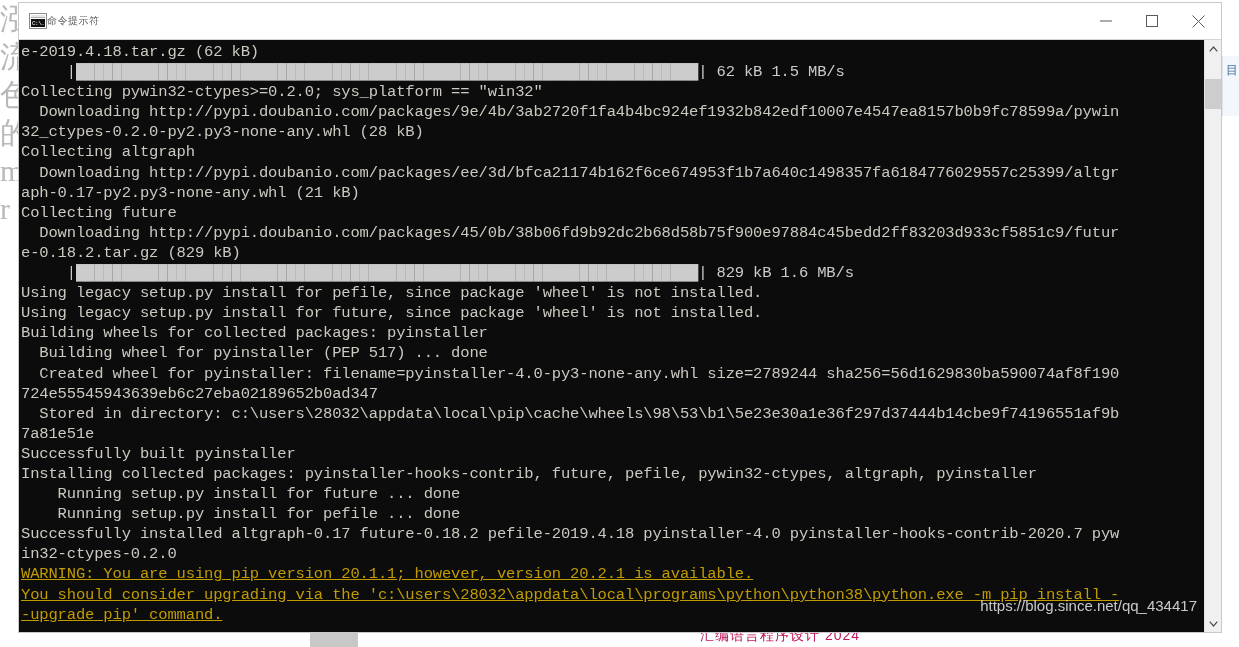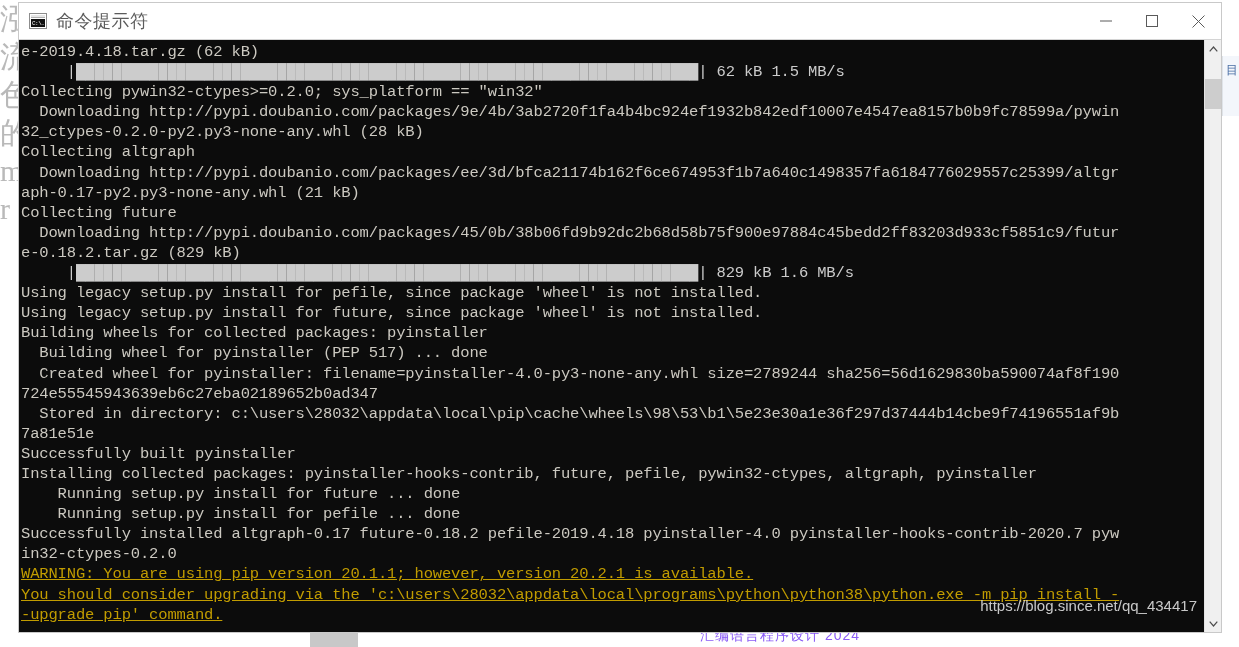--- a/index.html
+++ b/index.html
@@ -26,21 +26,21 @@
     line-height: 38px;
     overflow: hidden;
     white-space: nowrap;
     user-select: none;
   }
   .bg-ghost span { display: block; }
 
   .bg-bottom-text {
     position: absolute;
     left: 700px; top: 627px;
-    color: #8b5cf6;
+    color: #be185d;
     font-size: 14px;
     letter-spacing: 1px;
     white-space: nowrap;
     text-align: right;
   }
   .taskbar-chip {
     position: absolute;
     left: 310px; top: 632px;
     width: 48px; height: 15px;
     background: #c8c8c8;
@@ -98,22 +98,21 @@
     position: absolute; left: 1px; right: 1px; top: 5px; bottom: 1px;
     background: #111111;
     color: #ffffff;
     font-family: "Liberation Mono", monospace;
     font-size: 6px;
     line-height: 9px;
     padding-left: 1px;
     letter-spacing: -0.5px;
   }
   #window-title {
-    margin-left: 9px;
-    font-size: 18px;
+    font-size: 10px;
     color: #5c5c5c;
     white-space: nowrap;
     letter-spacing: 0.5px;
   }
   #window-controls {
     margin-left: auto;
     display: flex;
     height: 36px;
   }
   .wc {

